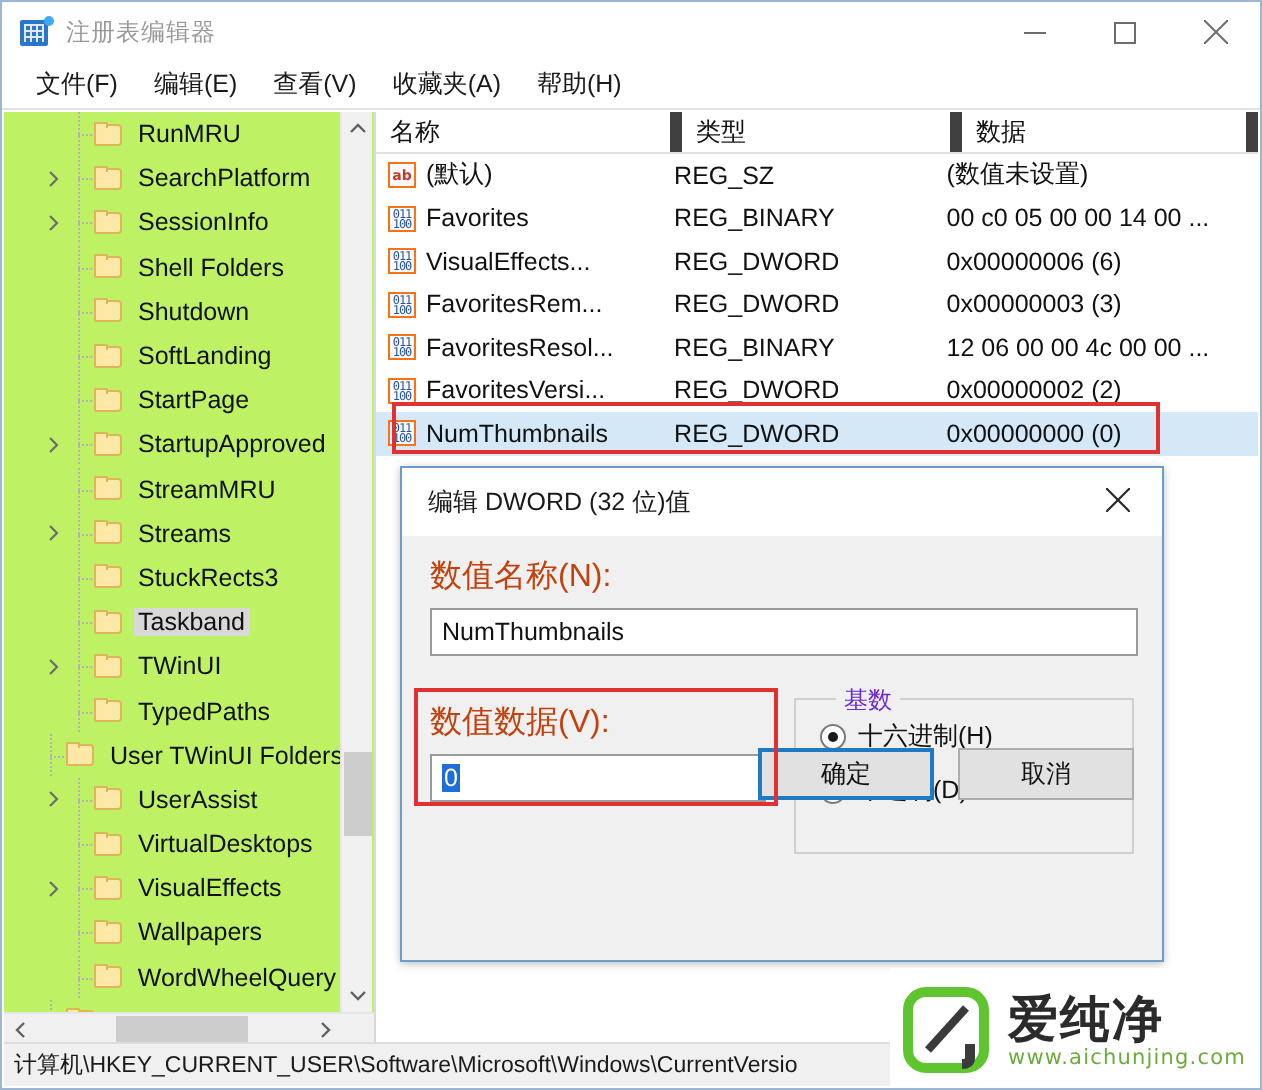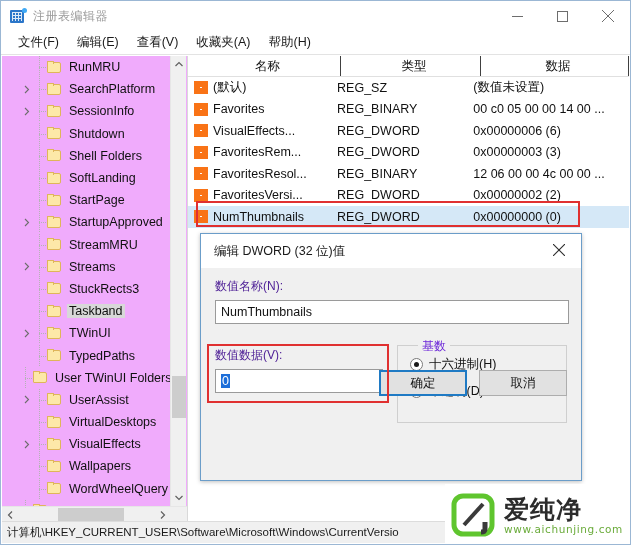--- a/index.html
+++ b/index.html
@@ -80,21 +80,21 @@
 
   
   .panes {
     position: absolute; left: 1px; top: 55px;
     width: 627px; height: 466px;
     display: flex;
   }
   .tree-pane {
     position: relative;
     width: 186px; height: 466px;
-    background: #f0abfc;
+    background: #bef264;
     border-right: 1px solid #d9d9d9;
     overflow: hidden;
   }
   .tree-scroll {
     position: absolute; left: 0; top: 0;
     width: 168px; height: 450px;
     overflow: hidden;
   }
   .tree-row {
     display: flex; align-items: center;
@@ -195,23 +195,22 @@
     overflow: hidden;
   }
   .lv-header {
     display: flex; height: 21px;
     background: #ffffff;
     border-bottom: 1px solid #e0e0e0;
     font-size: 12.5px; color: #111;
   }
   .lv-header .col {
     padding: 2px 0 0 7px;
-    border-right: 1px solid #404040;
+    border-right: 6px solid #404040;
     white-space: nowrap;
-    text-align: center;
   }
   .col-name { width: 153px; }
   .col-type { width: 140px; }
   .col-data { width: 148px; }
   .lv-row {
     display: flex; align-items: center;
     height: 21.5px;
     font-size: 12.5px; color: #111;
     white-space: nowrap;
   }
@@ -219,21 +218,21 @@
   .lv-c {
     display: flex; align-items: center;
     overflow: hidden;
   }
   .lv-c.name { width: 153px; padding-left: 6px; }
   .lv-c.type { width: 140px; }
   .lv-c.data { width: 160px; }
   .vicon {
     width: 14px; height: 13px; flex: 0 0 auto;
     margin-right: 5px;
-    border: 6px solid #f97316;
+    border: 1px solid #f97316;
     background: #fbfbfb;
     position: relative;
     font-size: 7px; line-height: 11px;
     color: #c23a2b; text-align: center;
     overflow: hidden;
   }
   .vicon.bin {
     color: #2b56a8;
     font-size: 6px;
     letter-spacing: -0.5px;
@@ -276,21 +275,21 @@
     font-size: 12.5px; color: #1a1a1a;
   }
   .dlg-close {
     position: absolute; right: 0; top: 0;
     width: 44px; height: 32px;
     display: flex; align-items: center; justify-content: center;
     color: #2a2a2a;
   }
   .dlg-body { position: relative; padding: 0 14px; }
   .dlg-label {
-    font-size: 12px; color: #4c1d95; margin-top: 10px; margin-bottom: 5px;
+    font-size: 16px; color: #c2410c; margin-top: 10px; margin-bottom: 5px;
   }
   .dlg-input {
     height: 24px;
     background: #ffffff;
     border: 1px solid #9a9a9a;
     font-size: 12.5px; color: #111;
     display: flex; align-items: center;
     padding-left: 5px;
   }
   #value-name-input { width: 354px; }
@@ -473,35 +472,35 @@
             <span class="chev empty">
               <svg width="6" height="9" viewBox="0 0 6 9">
                 <polyline points="1,1 4.5,4.5 1,8" fill="none" stroke="currentColor" stroke-width="1.1"></polyline>
               </svg>
             </span>
             <span class="tline"></span>
             <span class="folder">
               <span class="body"></span>
               <span class="tab"></span>
             </span>
+            <span class="tree-label">Shell Folders</span>
+          </div>
+          <div class="tree-row">
+            <span class="indent" style="width: 14px;"></span>
+            <span class="chev empty">
+              <svg width="6" height="9" viewBox="0 0 6 9">
+                <polyline points="1,1 4.5,4.5 1,8" fill="none" stroke="currentColor" stroke-width="1.1"></polyline>
+              </svg>
+            </span>
+            <span class="tline"></span>
+            <span class="folder">
+              <span class="body"></span>
+              <span class="tab"></span>
+            </span>
             <span class="tree-label">Shutdown</span>
-          </div>
-          <div class="tree-row">
-            <span class="indent" style="width: 14px;"></span>
-            <span class="chev empty">
-              <svg width="6" height="9" viewBox="0 0 6 9">
-                <polyline points="1,1 4.5,4.5 1,8" fill="none" stroke="currentColor" stroke-width="1.1"></polyline>
-              </svg>
-            </span>
-            <span class="tline"></span>
-            <span class="folder">
-              <span class="body"></span>
-              <span class="tab"></span>
-            </span>
-            <span class="tree-label">Shell Folders</span>
           </div>
           <div class="tree-row">
             <span class="indent" style="width: 14px;"></span>
             <span class="chev empty">
               <svg width="6" height="9" viewBox="0 0 6 9">
                 <polyline points="1,1 4.5,4.5 1,8" fill="none" stroke="currentColor" stroke-width="1.1"></polyline>
               </svg>
             </span>
             <span class="tline"></span>
             <span class="folder">

